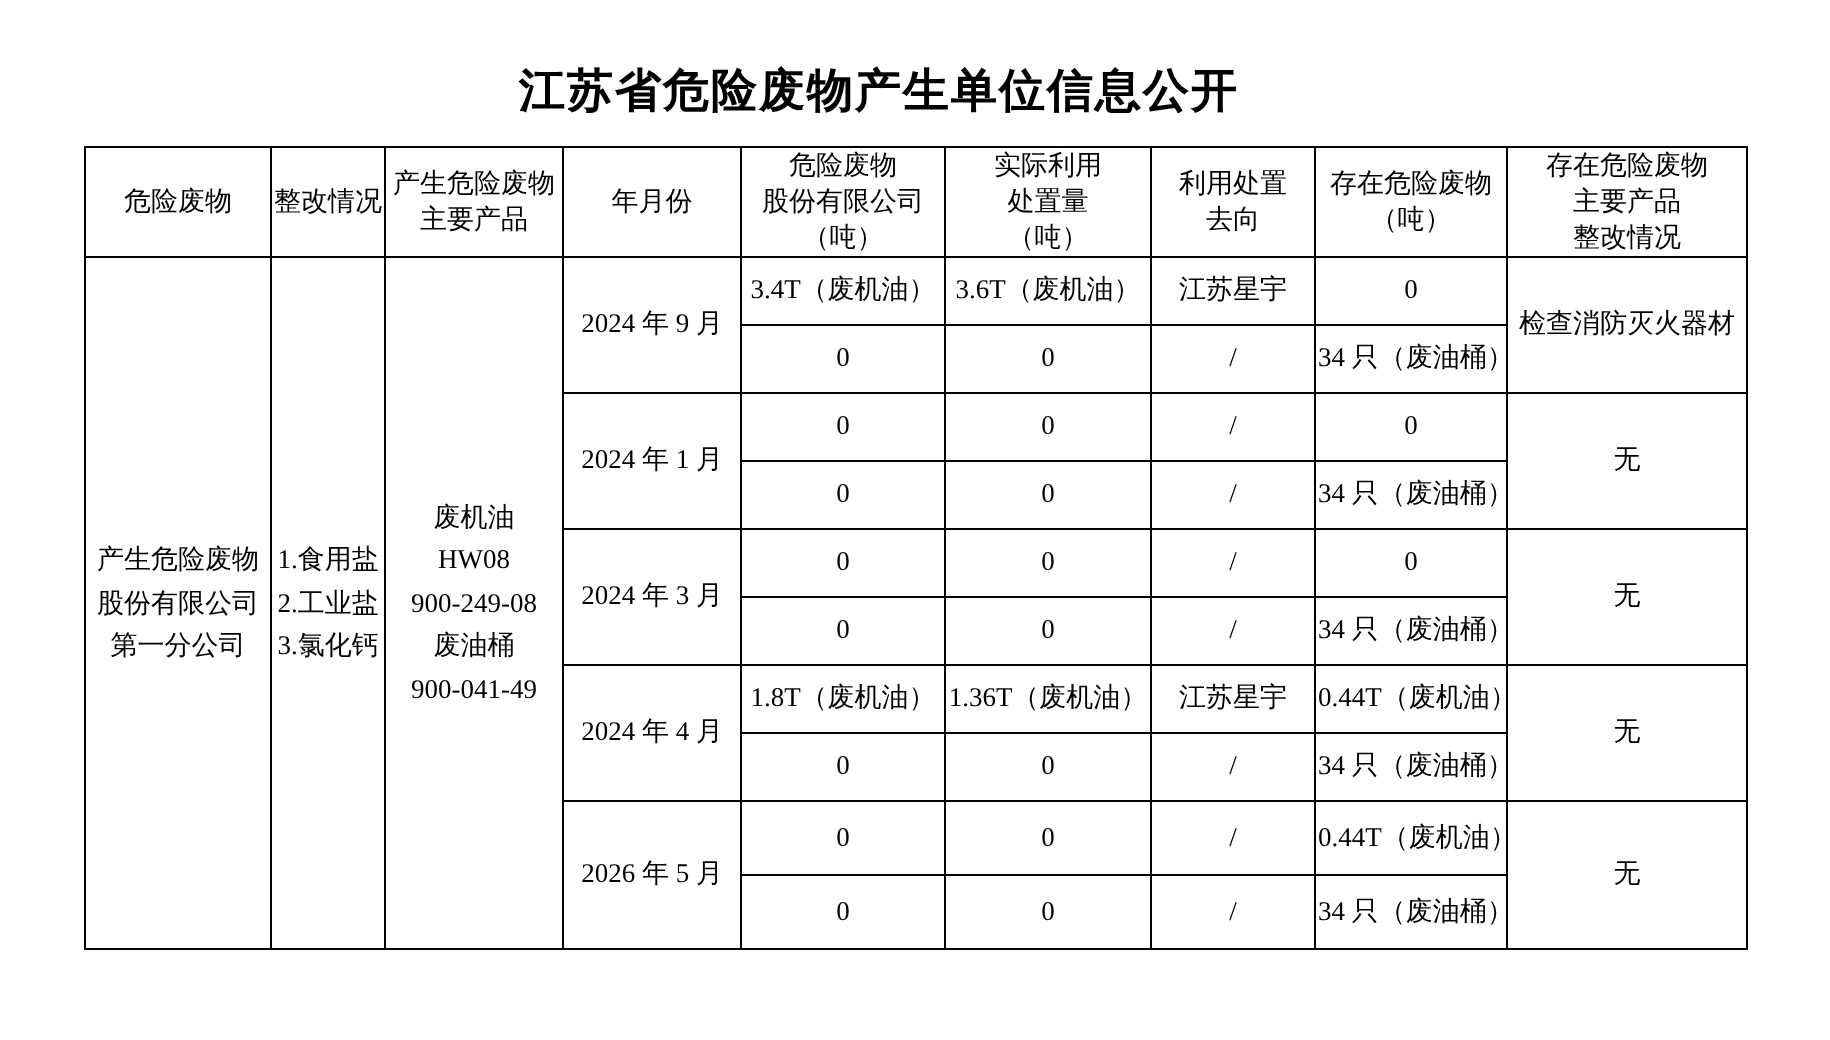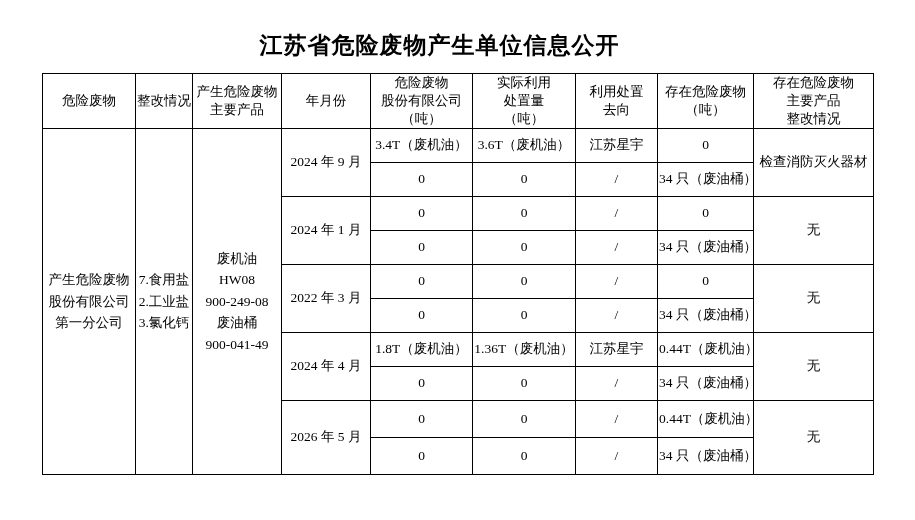--- a/index.html
+++ b/index.html
@@ -99,21 +99,21 @@
 主要产品
 整改情况</th>
       </tr>
     </thead>
     <tbody>
 
       <tr>
         <td rowspan="10" class="pre">产生危险废物
 股份有限公司
 第一分公司</td>
-        <td rowspan="10" class="pre">7.食用盐
+        <td rowspan="10" class="pre">1.食用盐
 2.工业盐
 3.氯化钙</td>
         <td rowspan="10" class="pre">废机油
 HW08
 900-249-08
 废油桶
 900-041-49</td>
         <td rowspan="2">2024 年 9 月</td>
         <td>3.4T（废机油）</td>
         <td>3.6T（废机油）</td>
@@ -137,21 +137,21 @@
         <td rowspan="2">无</td>
       </tr>
       <tr>
         <td>0</td>
         <td>0</td>
         <td>/</td>
         <td>34 只（废油桶）</td>
       </tr>
 
       <tr>
-        <td rowspan="2">2022 年 3 月</td>
+        <td rowspan="2">2024 年 3 月</td>
         <td>0</td>
         <td>0</td>
         <td>/</td>
         <td>0</td>
         <td rowspan="2">无</td>
       </tr>
       <tr>
         <td>0</td>
         <td>0</td>
         <td>/</td>

